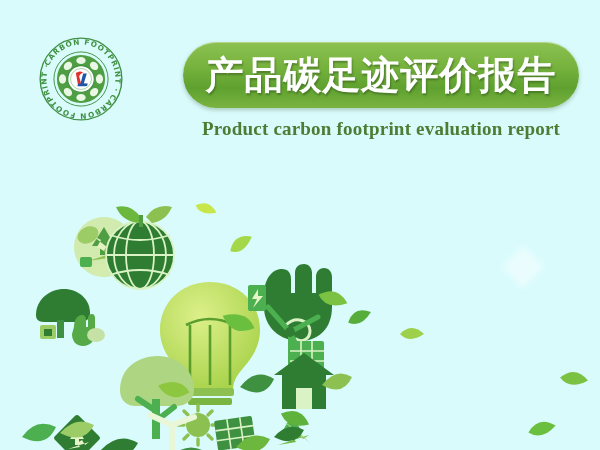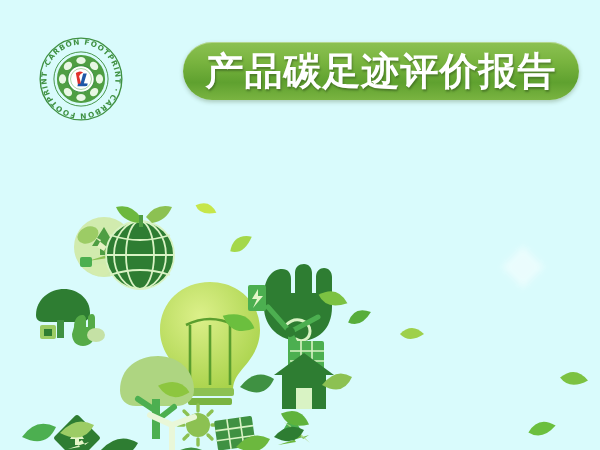--- a/index.html
+++ b/index.html
@@ -52,21 +52,21 @@
     height: 86px;
   }
   .seal svg { display: block; width: 86px; height: 86px; }
 
   
   .title-pill {
     position: absolute;
     left: 183px;
     top: 42px;
     width: 396px;
-    height: 58px;
+    height: 66px;
     border-radius: 34px;
     background: linear-gradient(180deg,
                 #8cc152 0%,
                 #79b43f 34%,
                 #5fa12f 70%,
                 #7ab441 100%);
     box-shadow: 0 2px 4px rgba(60,90,40,.30),
                 inset 0 1px 0 rgba(255,255,255,.35);
     display: flex;
     align-items: center;
@@ -156,20 +156,21 @@
           <path d="M52.5 43.5 l4.2 0 l-3.4 11.6 l4.6 0 l-0.9 3.1 l-8.3 0 z" fill="#1f57a6"></path>
           <path d="M46.6 55.6 l9.6 0 l-0.8 2.9 l-9.6 0 z" fill="#1f57a6"></path>
         </g>
       </svg>
     </div>
 
     <div class="title-pill">
       <span class="title-pill-text">产品碳足迹评价报告</span>
     </div>
 
+    <div class="subtitle">Product carbon footprint evaluation report</div>
   </div>
 
   <div class="illustration">
     <svg viewBox="0 0 600 275" xmlns="http://www.w3.org/2000/svg">
       <defs>
         <clipPath id="footClip">
 
           <path d="M74 96
                    c-14 -22 4 -52 30 -50
                    c24 2 34 22 30 40

